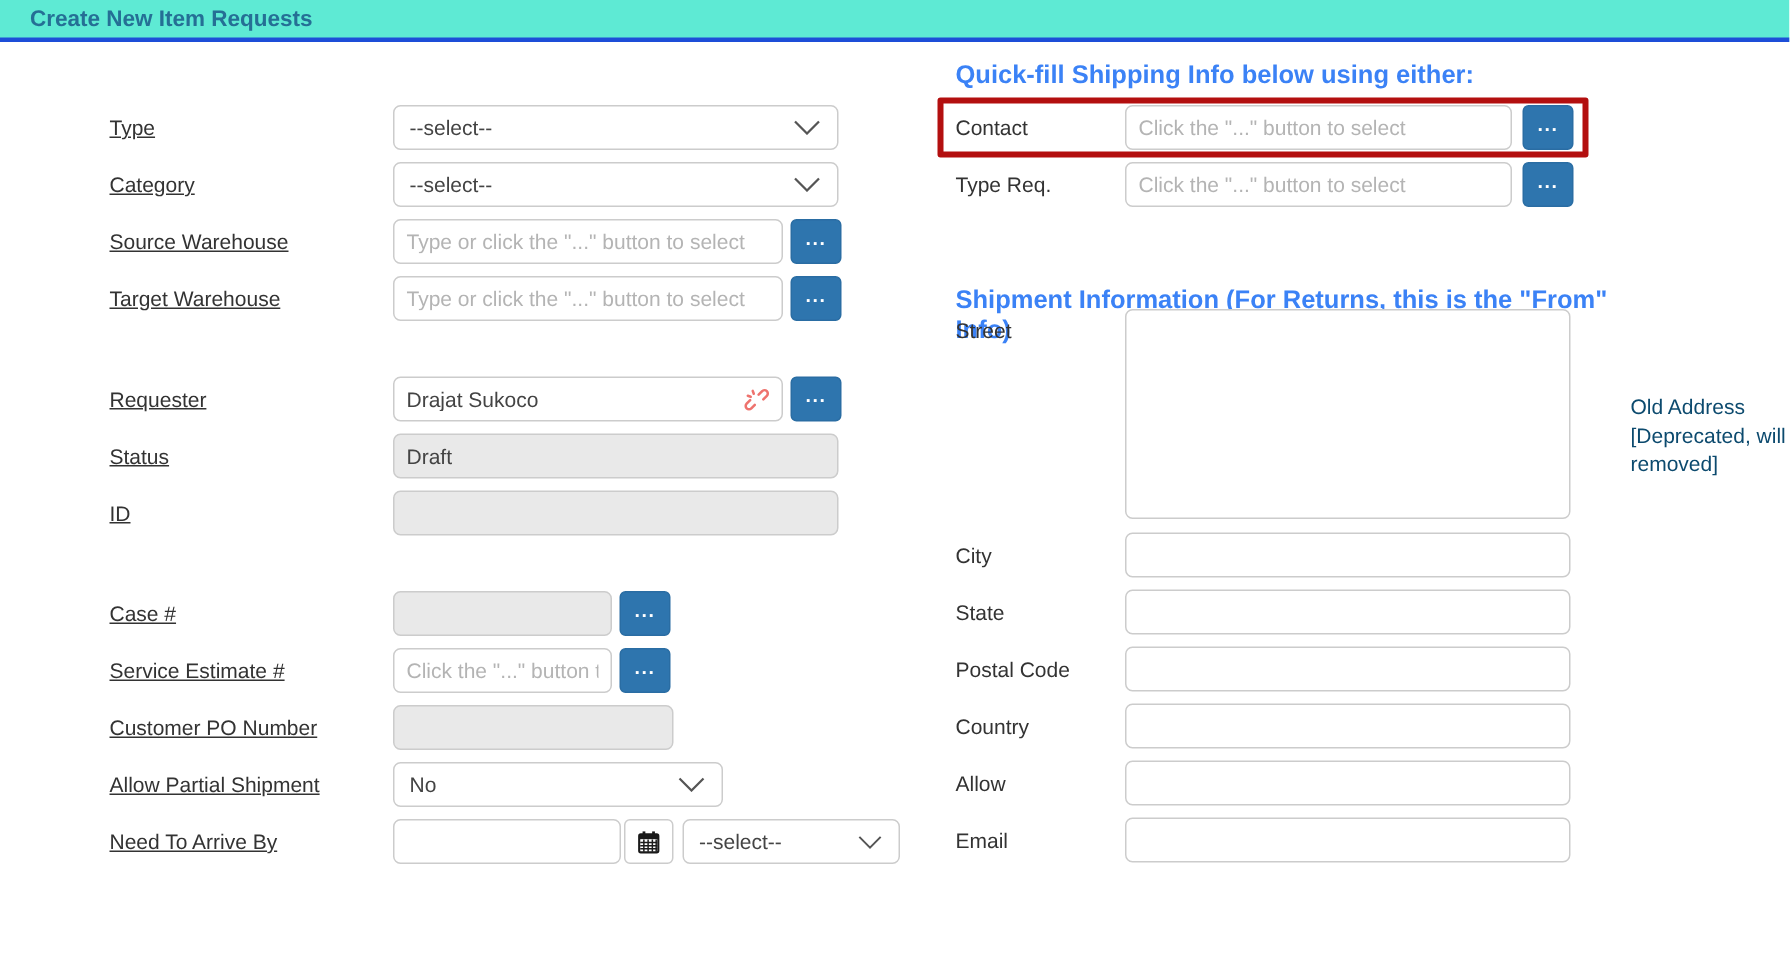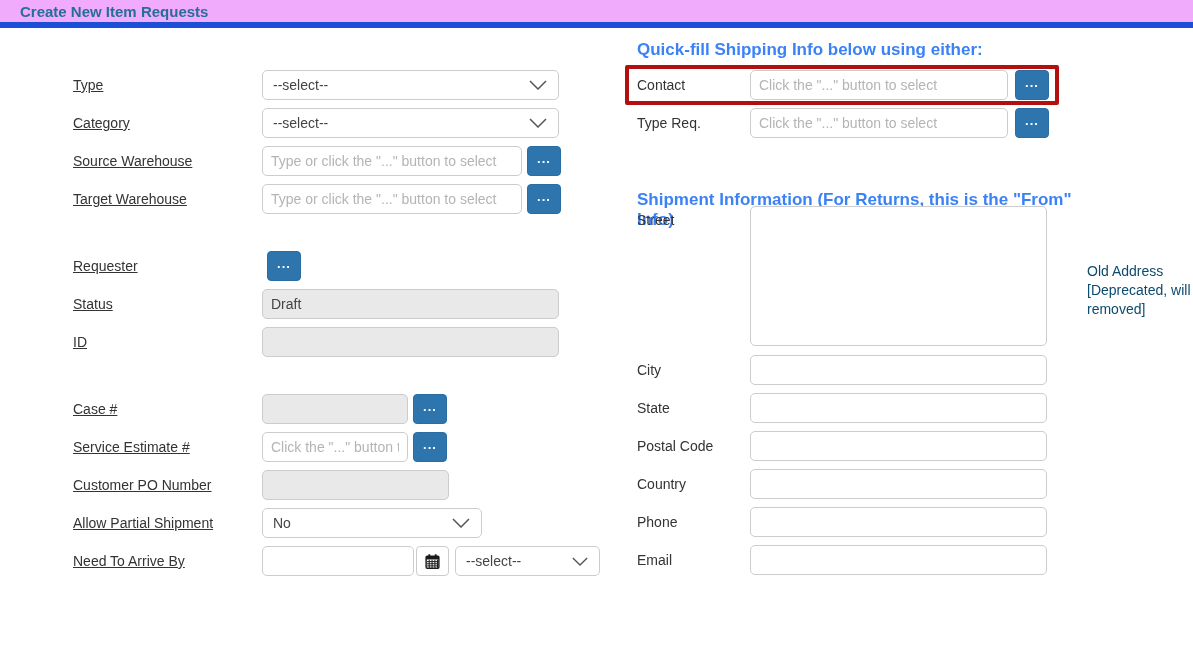--- a/index.html
+++ b/index.html
@@ -4,21 +4,21 @@
 <style>
   * { box-sizing: border-box; }
   html,body { margin:0; padding:0; }
   body {
     width:1193px; height:651px; position:relative;
     font-family:"Liberation Sans", sans-serif;
     background:#ffffff; overflow:hidden; font-size:14px; color:#333;
   }
   
   .titlebar {
-    height:28px; background:#f0abfc; border-bottom:6px solid #1d4ed8;
+    height:28px; background:#5eead4; border-bottom:3px solid #1d4ed8;
     display:flex; align-items:center; padding-left:20px;
   }
   .titlebar .title { font-size:15px; font-weight:bold; color:#256f95; }
 
   
   .col { position:absolute; }
   .col-left  { left:73px;  top:70px;  width:540px; }
   .col-right { left:637px; top:40px;  width:470px; }
 
   .row { display:flex; align-items:center; height:30px; margin-bottom:8px; }
@@ -111,20 +111,31 @@
   </div>
 
   <div class="row">
     <span class="lbl">Target Warehouse</span>
     <input class="inp" style="width: 260px;" placeholder="Type or click the &quot;...&quot; button to select">
     <button class="dots-btn">...</button>
   </div>
 
   <div class="row gap-top">
     <span class="lbl">Requester</span>
+    <span class="req-wrap">
+      <input class="inp" style="width: 260px; padding-right: 30px;" value="Drajat Sukoco">
+      <svg class="unlink" width="17" height="17" viewBox="0 0 24 24">
+        <g fill="none" stroke="#ee736e" stroke-width="2.4" stroke-linecap="round">
+          <path d="M13.8 7.2 l3.3-3.3 a3.1 3.1 0 0 1 4.4 4.4 l-3.3 3.3"></path>
+          <path d="M10.2 16.8 l-3.3 3.3 a3.1 3.1 0 0 1 -4.4 -4.4 l3.3-3.3"></path>
+          <path d="M9.2 6.3 L8.2 3.6"></path>
+          <path d="M6.3 9.2 L3.6 8.2"></path>
+        </g>
+      </svg>
+    </span>
     <button class="dots-btn">...</button>
   </div>
 
   <div class="row">
     <span class="lbl">Status</span>
     <input class="inp readonly" style="width: 297px;" readonly="" value="Draft">
   </div>
 
   <div class="row">
     <span class="lbl">ID</span>
@@ -226,21 +237,21 @@
     <span class="lbl">Postal Code</span>
     <input class="inp" style="width: 297px;" value="">
   </div>
 
   <div class="row">
     <span class="lbl">Country</span>
     <input class="inp" style="width: 297px;" value="">
   </div>
 
   <div class="row">
-    <span class="lbl">Phone</span>
+    <span class="lbl">Allow</span>
     <input class="inp" style="width: 297px;" value="">
   </div>
 
   <div class="row">
     <span class="lbl">Email</span>
     <input class="inp" style="width: 297px;" value="">
   </div>
 
 </div>
 

